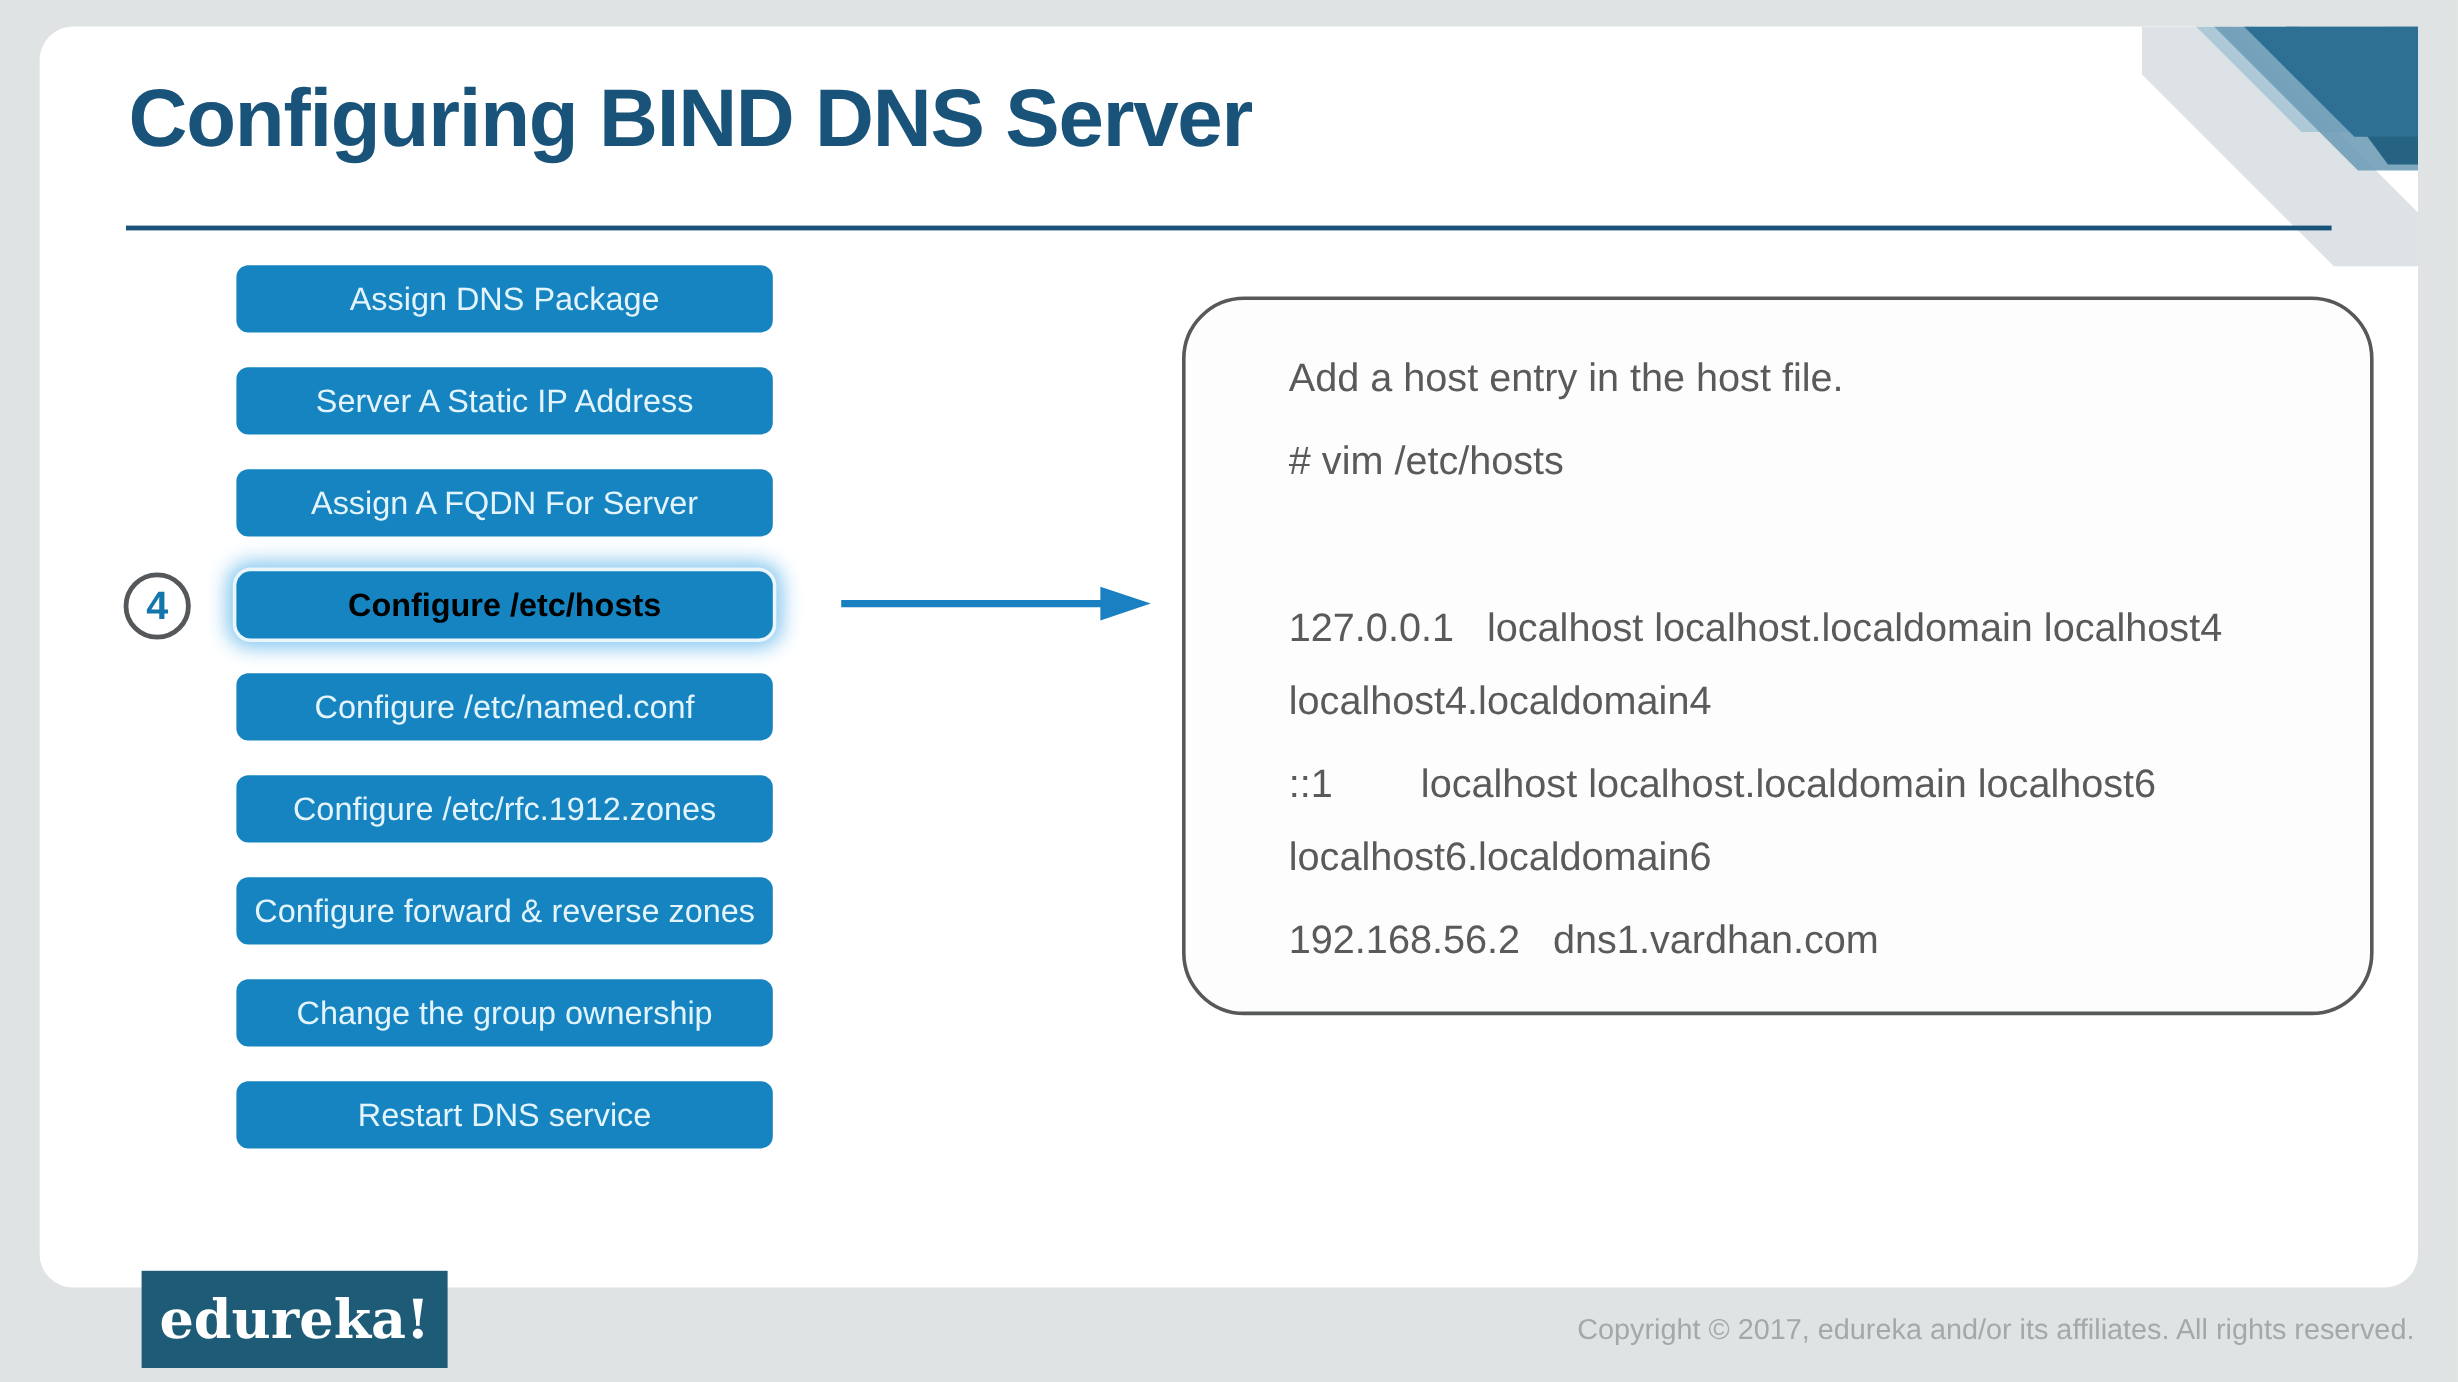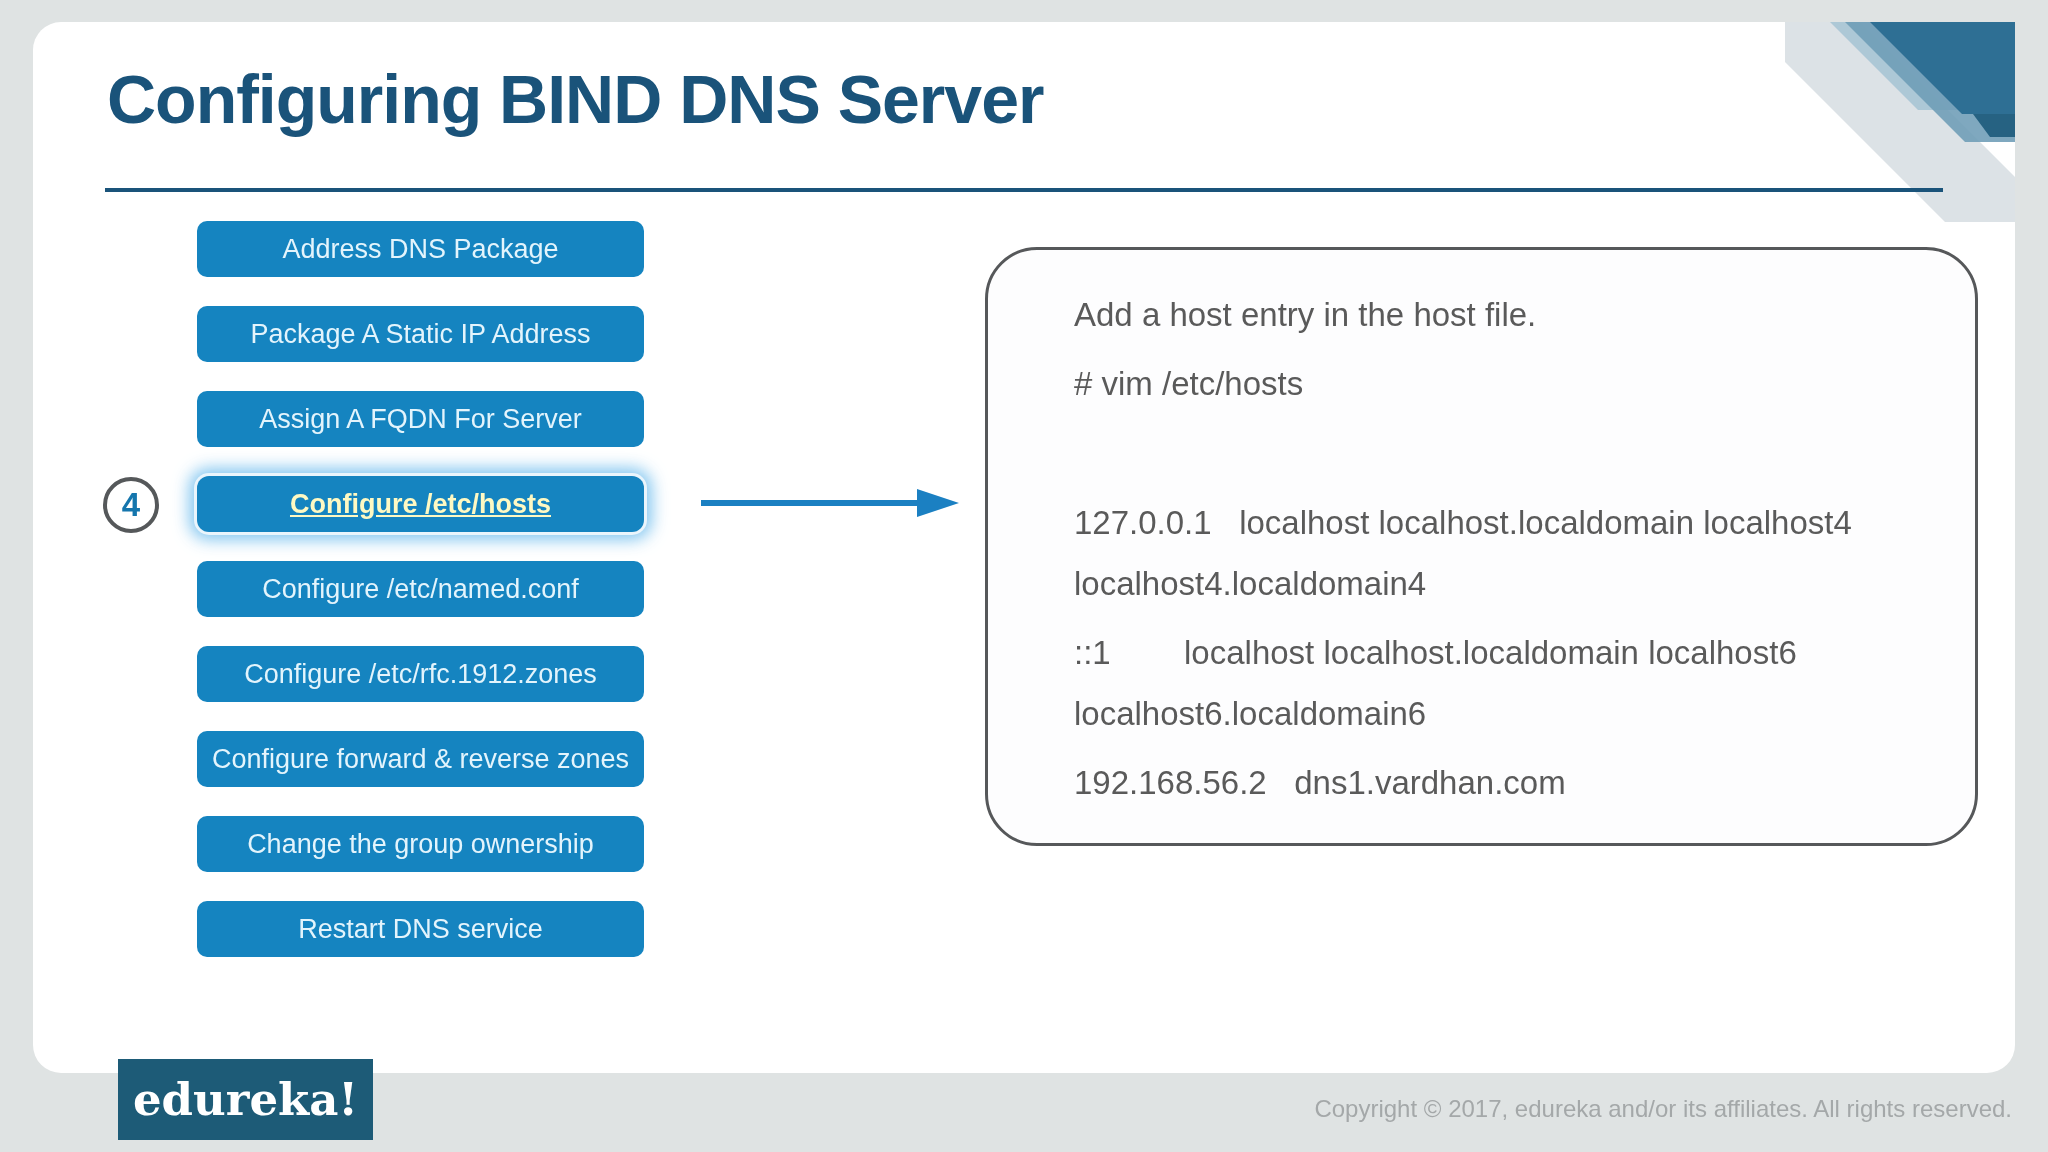--- a/index.html
+++ b/index.html
@@ -31,24 +31,23 @@
     display:flex;flex-direction:column;
   }
   .step{
     height:56px;margin-bottom:29px;border-radius:10px;
     background:#1584c0;
     color:#e3f4fc;font-size:27px;line-height:56px;text-align:center;
     white-space:nowrap;overflow:hidden;
     box-sizing:border-box;
   }
   .step.active{
-    font-weight:700;color:#fef9c3;
+    font-weight:700;color:#000000;
     border-radius:12px;
     box-shadow:0 0 0 3px #eaf5fc,0 0 16px 8px rgba(120,193,238,0.9);
-    text-decoration:underline;
   }
   
   .badge{
     position:absolute;left:70px;top:455px;width:48px;height:48px;
     background:#ffffff;border:4px solid #55585a;border-radius:50%;
     color:#1576ad;font-size:33px;font-weight:700;
     text-align:center;line-height:48px;
   }
   
   .arrow{position:absolute;left:660px;top:461px;}
@@ -89,23 +88,23 @@
       <polygon points="60,0 130,0 230,100 230,120 180,120" fill="#6d9cb6" opacity="0.88"></polygon>
       <polygon points="120,0 230,0 230,115 205,115" fill="#266282"></polygon>
       <polygon points="85,0 230,0 230,92 177,92" fill="#2e6f94"></polygon>
     </svg>
 
     <div class="title">Configuring BIND DNS Server</div>
     <div class="title-rule"></div>
 
     <div class="steps">
 
-        <div class="step">Address DNS Package</div>
+        <div class="step">Assign DNS Package</div>
 
-        <div class="step">Package A Static IP Address</div>
+        <div class="step">Server A Static IP Address</div>
 
         <div class="step">Assign A FQDN For Server</div>
 
         <div class="step active">Configure /etc/hosts</div>
 
 
         <div class="step">Configure /etc/named.conf</div>
 
         <div class="step">Configure /etc/rfc.1912.zones</div>
 

